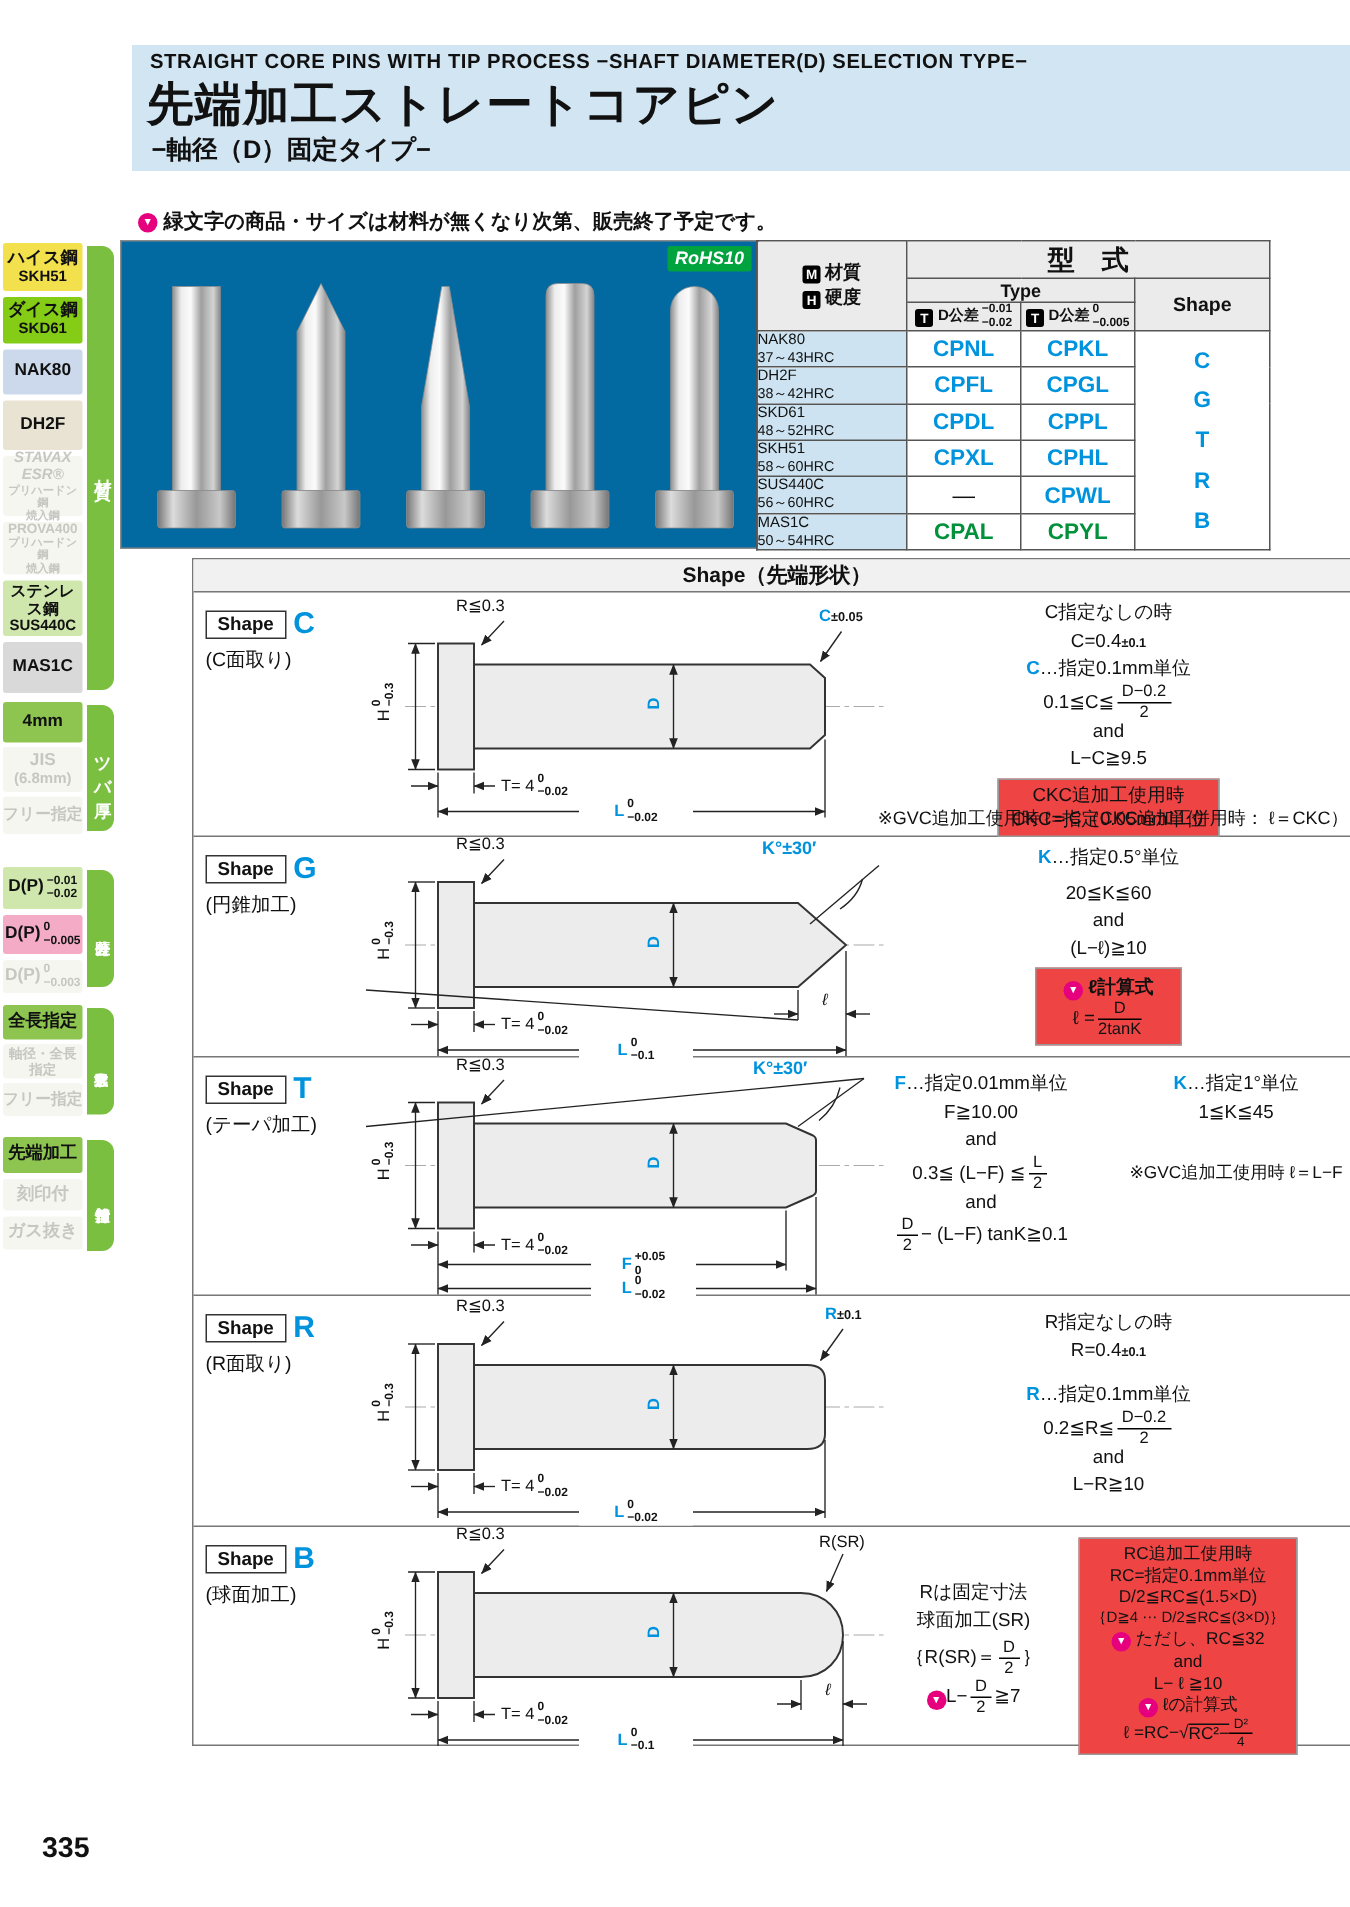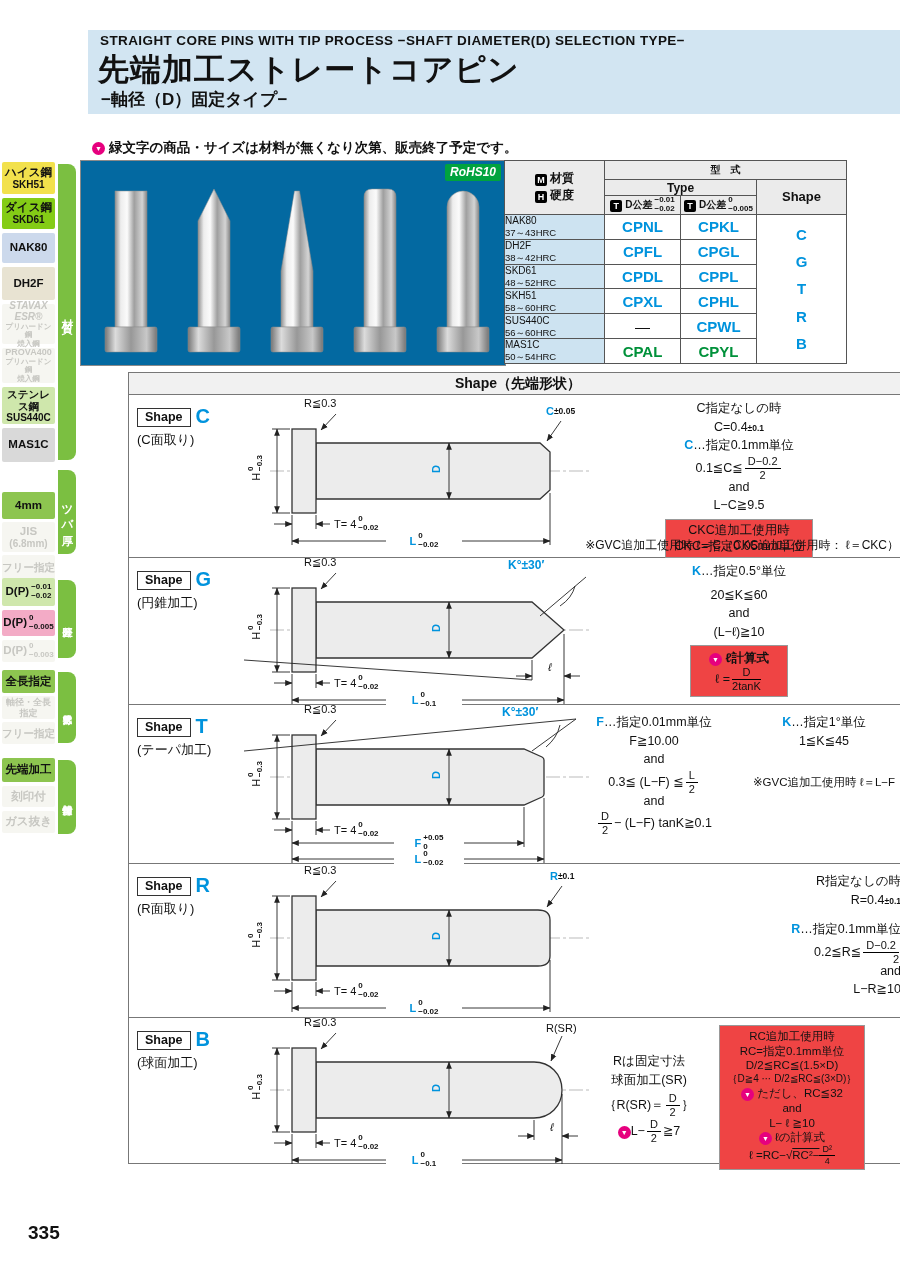--- a/index.html
+++ b/index.html
@@ -126,21 +126,21 @@
       <span class="l2">SUS440C</span>
       </div>
     <div class="sitem graybg" style="height:34px;">
       <span>MAS1C</span>
       </div>
   </div>
   <div class="stab">材質</div>
 </div>
 
 <div class="sgroup" style="top:468px;height:88px;">
-  <div class="sitems" style="gap:3px;margin-top:24px;">
+  <div class="sitems" style="gap:3px;">
     <div class="sitem active" style="height:27px;">
       <span>4mm</span>
       </div>
     <div class="sitem dis" style="height:30px;">
       <span>JIS</span>
         <span class="l2">(6.8mm)</span>
       </div>
     <div class="sitem dis" style="height:25px;font-size:10.5px;">
       <span>フリー指定</span>
       </div>
@@ -247,21 +247,21 @@
       <col style="width:76px">
       <col style="width:76px">
       <col style="width:90px">
     </colgroup>
   <tbody>
       <tr style="height:19px;">
     <th rowspan="3">
       <div><span class="sq">M</span><span>材質</span></div>
       <div><span class="sq">H</span><span>硬度</span></div>
     </th>
-    <th colspan="3" style="font-size:10px;">型　式</th>
+    <th colspan="3" style="font-size:18px;">型　式</th>
   </tr>
   <tr style="height:16px;">
     <th colspan="2">Type</th>
     <th rowspan="2" style="font-size:13px;">Shape</th>
   </tr>
   <tr style="height:17px;">
     <th style="font-size:10px;font-weight:bold;">
       <span class="sq">T</span><span>D公差</span><span class="tol">
             <i>−0.01</i>
             <i>−0.02</i>
@@ -623,21 +623,21 @@
           <span class="tol">
             <i>0</i>
             <i>−0.02</i>
           </span>
         </span>
       <span class="dlbl" style="left:306px;top:2px;">
           <span class="blue bold">R</span>
           <span class="smalltol">±0.1</span>
         </span>
     </div>
-    <div class="spec" style="left:472px;top:8px;width:300px;text-align:right;">
+    <div class="spec" style="left:460px;top:8px;width:300px;">
       <div class="ln">R指定なしの時</div>
       <div class="ln"><span>R=0.4</span><span class="smalltol">±0.1</span></div>
       <div class="ln" style="margin-top:12px;"><span class="blue bold">R</span><span>…指定0.1mm単位</span></div>
       <div class="ln"><span>0.2≦R≦</span><span class="frac">
             <span class="num">D−0.2</span>
             <span class="den">2</span>
           </span></div>
       <div class="ln" style="margin-top:-3px;">and</div>
       <div class="ln">L−R≧10</div>
     </div>

